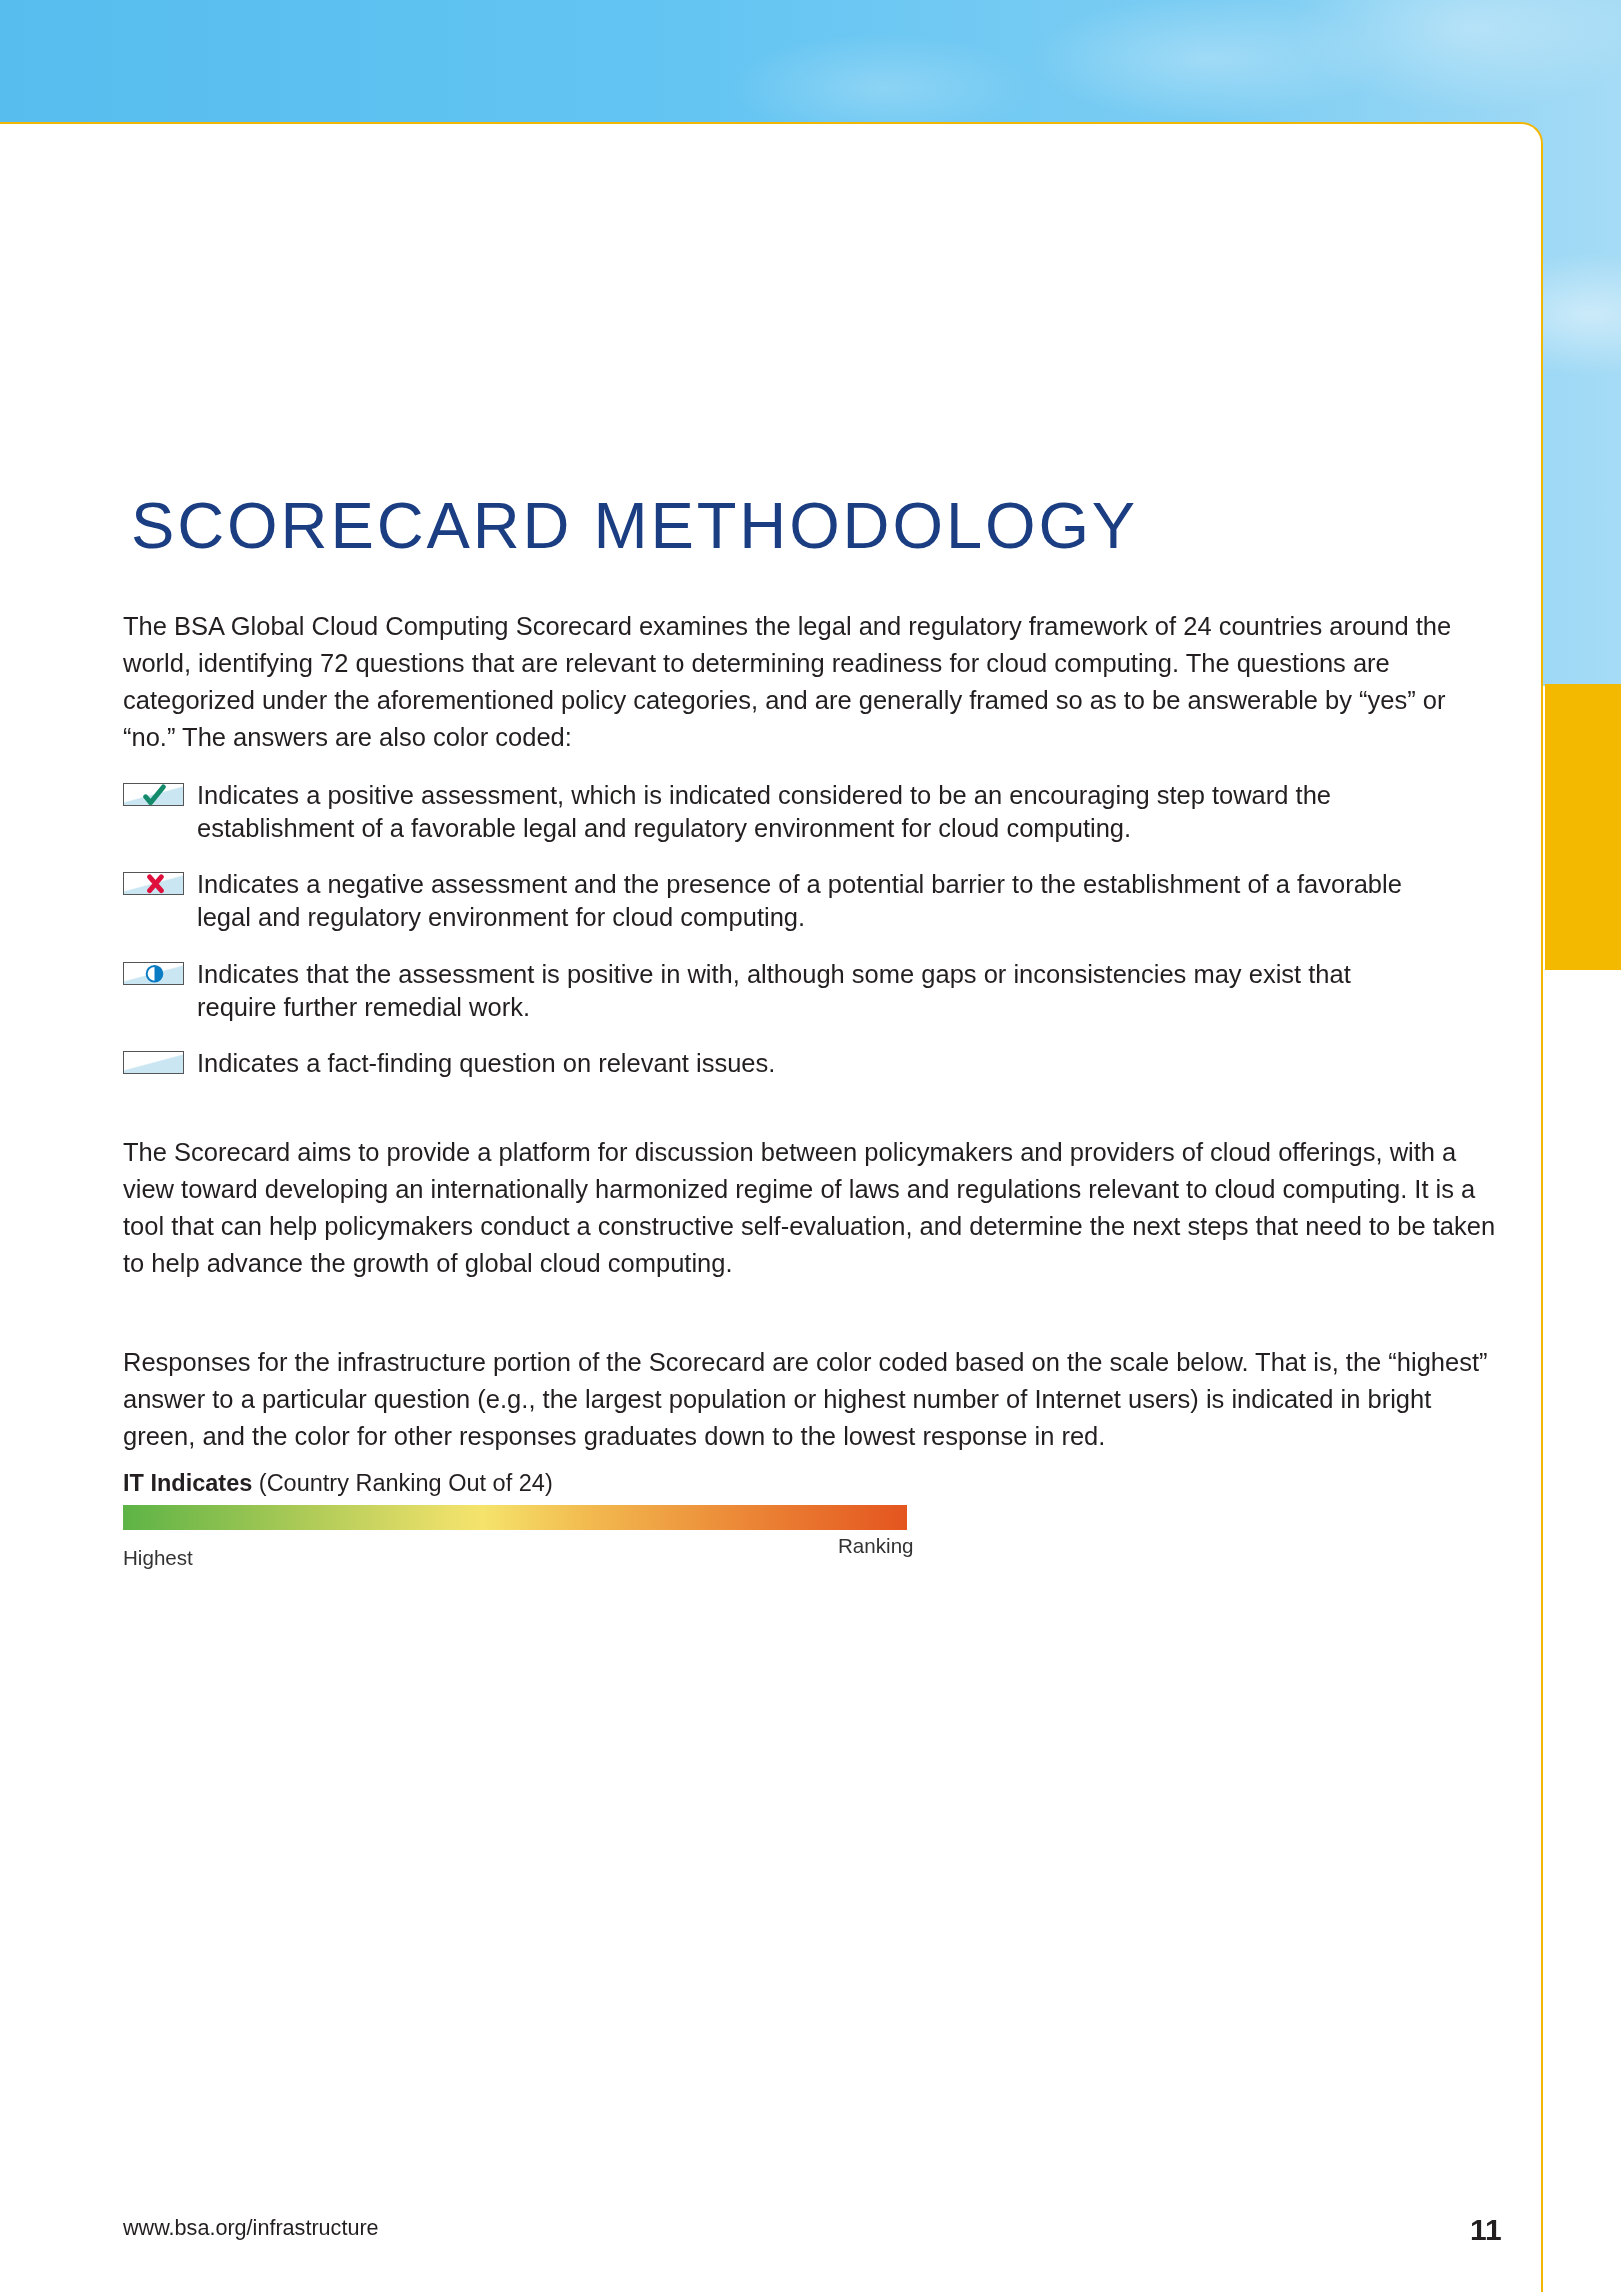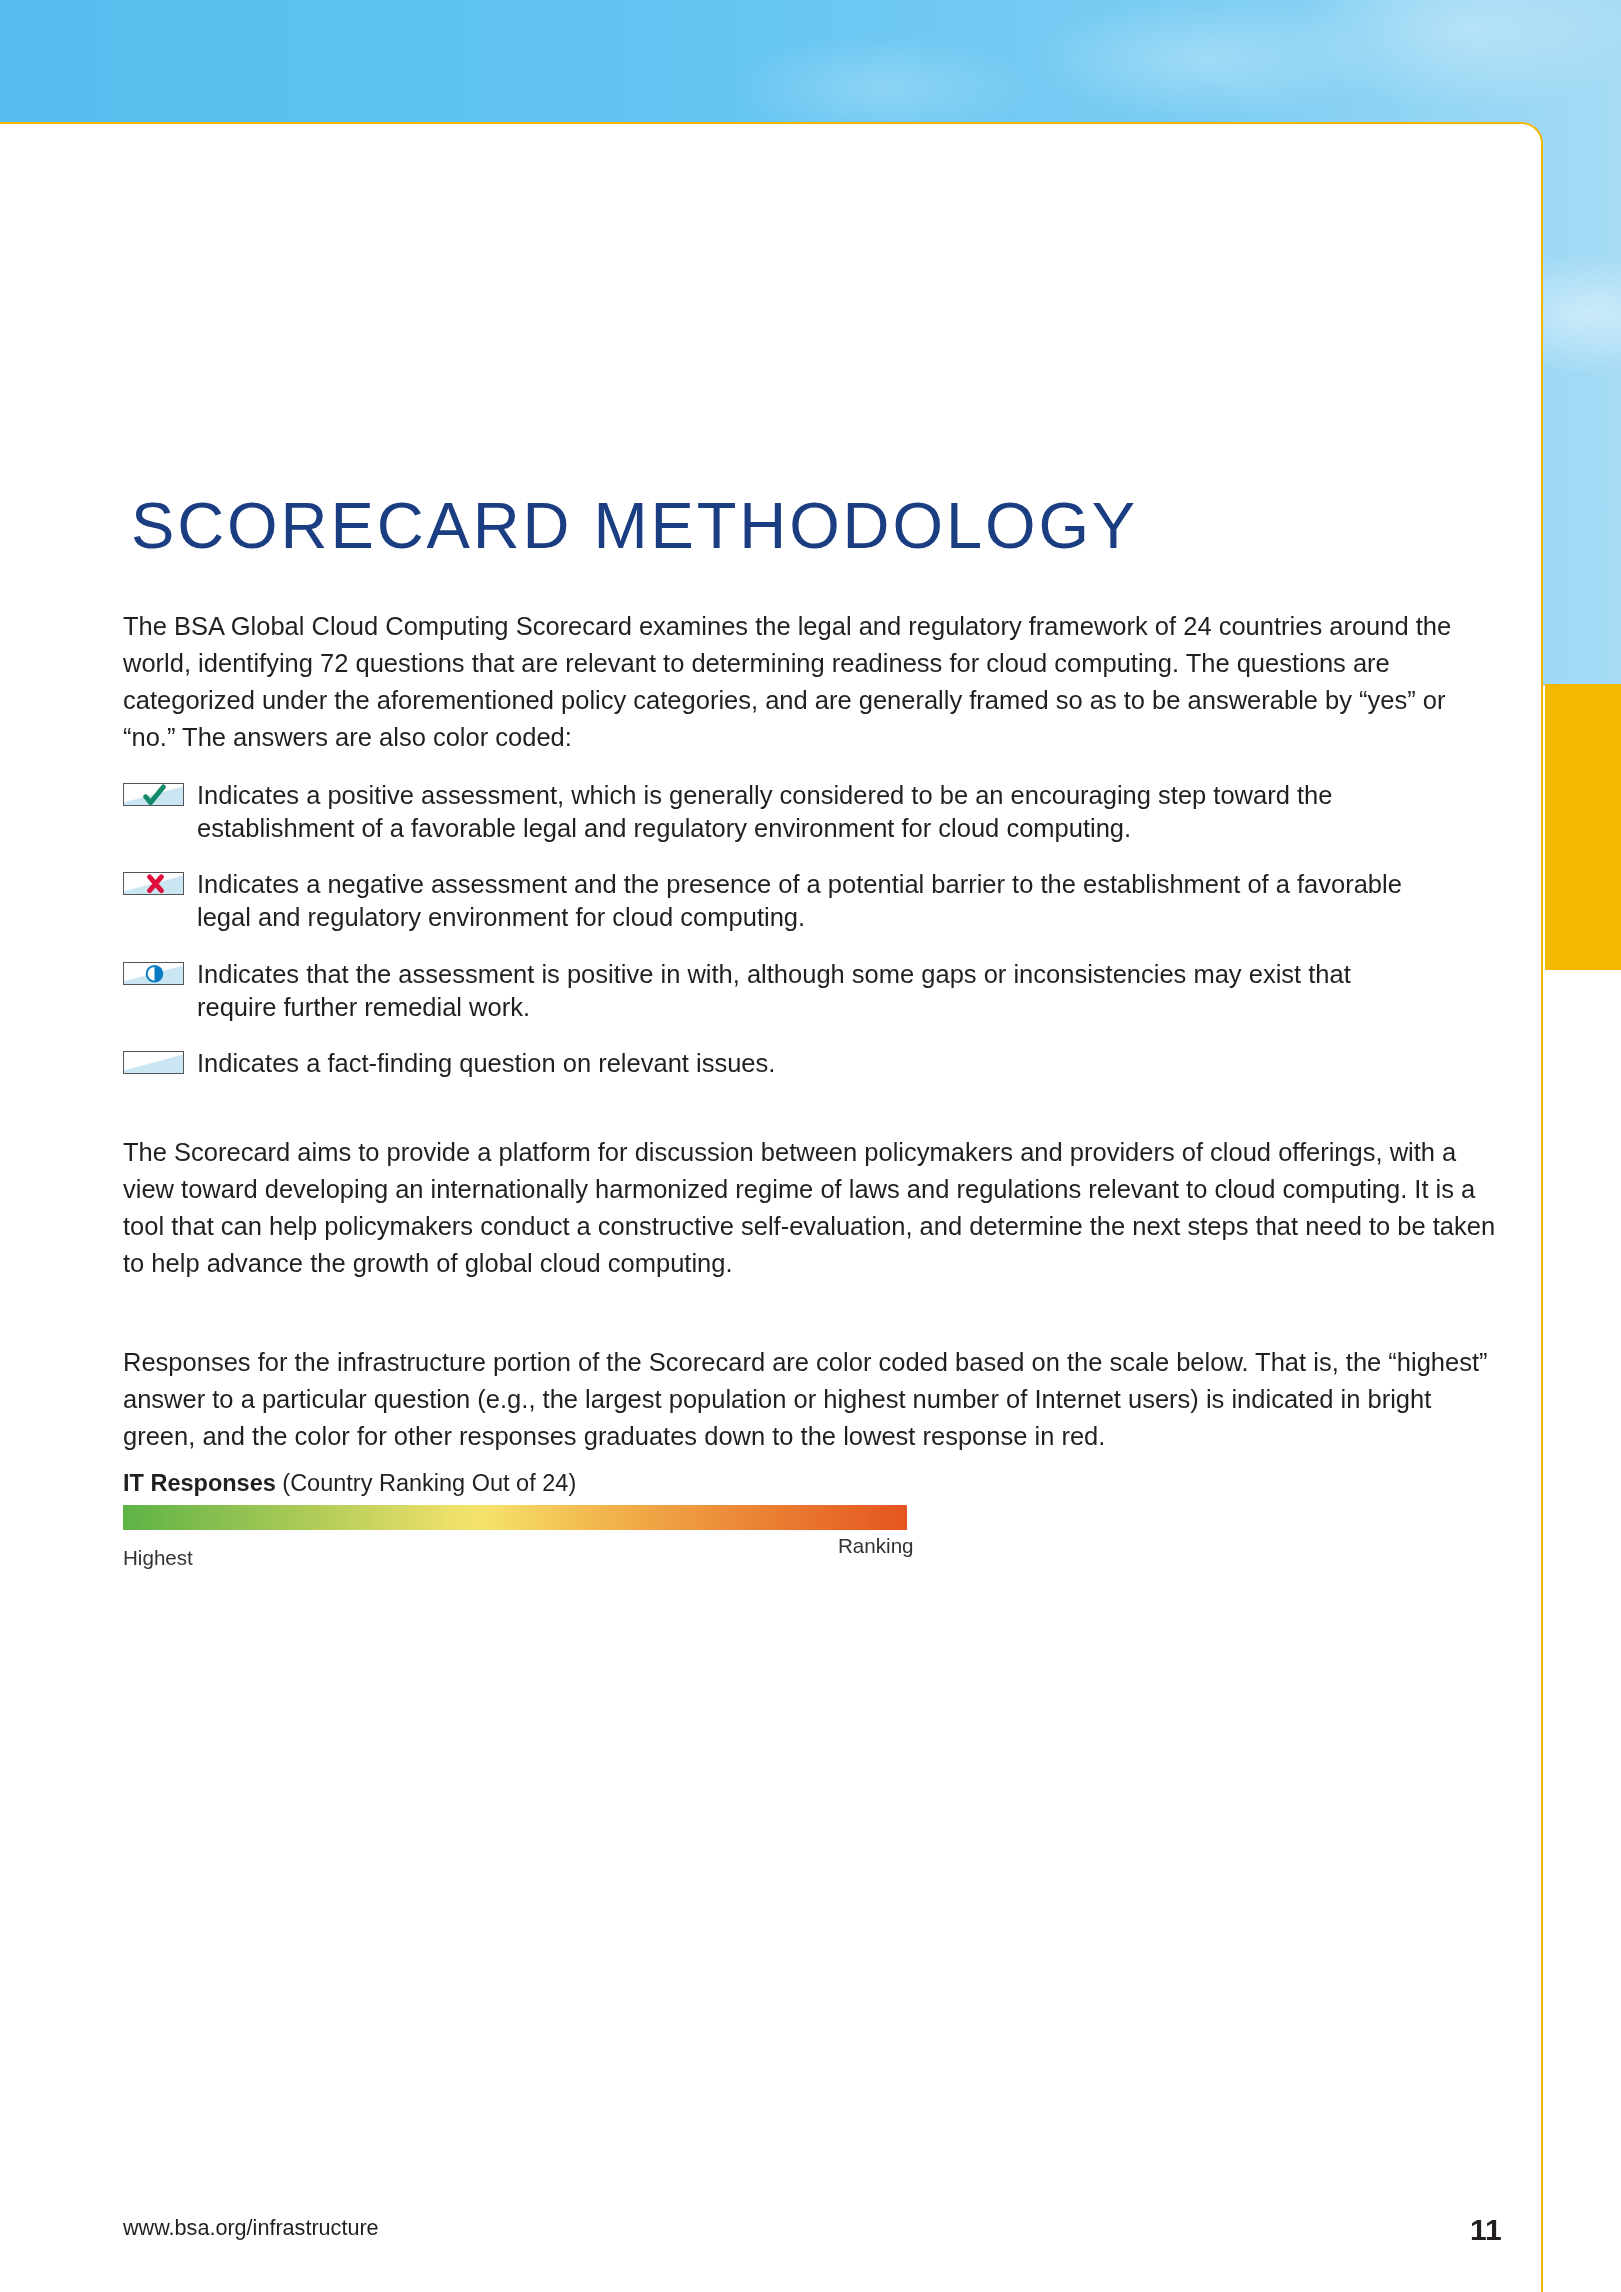--- a/index.html
+++ b/index.html
@@ -75,21 +75,21 @@
 <h1 class="title">SCORECARD METHODOLOGY</h1>
 
 <p class="para" style="top:608px;">The BSA Global Cloud Computing Scorecard examines the legal and regulatory framework of 24 countries around the world, identifying 72 questions that are relevant to determining readiness for cloud computing. The questions are categorized under the aforementioned policy categories, and are generally framed so as to be answerable by “yes” or “no.” The answers are also color coded:</p>
 
 <div class="legend-item" style="top:779px;">
   <span class="legend-box">
     <svg width="61" height="23.5" viewBox="0 0 62 24">
         <path d="M22 13 L27 19 L40 3" stroke="#138b6b" stroke-width="5" fill="none" stroke-linecap="round" stroke-linejoin="round"></path>
       </svg>
   </span>
-  <span class="legend-text">Indicates a positive assessment, which is generally considered to be an encouraging step toward the establishment of a favorable legal and regulatory environment for cloud computing.</span>
+  <span class="legend-text">Indicates a positive assessment, which is indicated considered to be an encouraging step toward the establishment of a favorable legal and regulatory environment for cloud computing.</span>
 </div>
 
 <div class="legend-item" style="top:868px;">
   <span class="legend-box">
     <svg width="61" height="23.5" viewBox="0 0 62 24">
         <path d="M26 4 L38 18 M38 4 L26 18" stroke="#e0103d" stroke-width="5" fill="none" stroke-linecap="round"></path>
       </svg>
   </span>
   <span class="legend-text">Indicates a negative assessment and the presence of a potential barrier to the establishment of a favorable legal and regulatory environment for cloud computing.</span>
 </div>
@@ -107,21 +107,21 @@
 <div class="legend-item" style="top:1047px;">
   <span class="legend-box"></span>
   <span class="legend-text">Indicates a fact-finding question on relevant issues.</span>
 </div>
 
 <p class="para" style="top:1134px;">The Scorecard aims to provide a platform for discussion between policymakers and providers of cloud offerings, with a view toward developing an internationally harmonized regime of laws and regulations relevant to cloud computing. It is a tool that can help policymakers conduct a constructive self-evaluation, and determine the next steps that need to be taken to help advance the growth of global cloud computing.</p>
 
 <p class="para" style="top:1344px;">Responses for the infrastructure portion of the Scorecard are color coded based on the scale below. That is, the “highest” answer to a particular question (e.g., the largest population or highest number of Internet users) is indicated in bright green, and the color for other responses graduates down to the lowest response in red.</p>
 
 <div class="scale-title">
-  <b>IT Responses</b><span> (Country Ranking Out of 24)</span>
+  <b>IT Indicates</b><span> (Country Ranking Out of 24)</span>
 </div>
 <div class="scale-bar"></div>
 <span class="scale-high">Highest</span>
 <span class="scale-low">Ranking</span>
 
 <span class="footer-url">www.bsa.org/infrastructure</span>
 <span class="page-num">11</span>
 
 
 </body></html>

